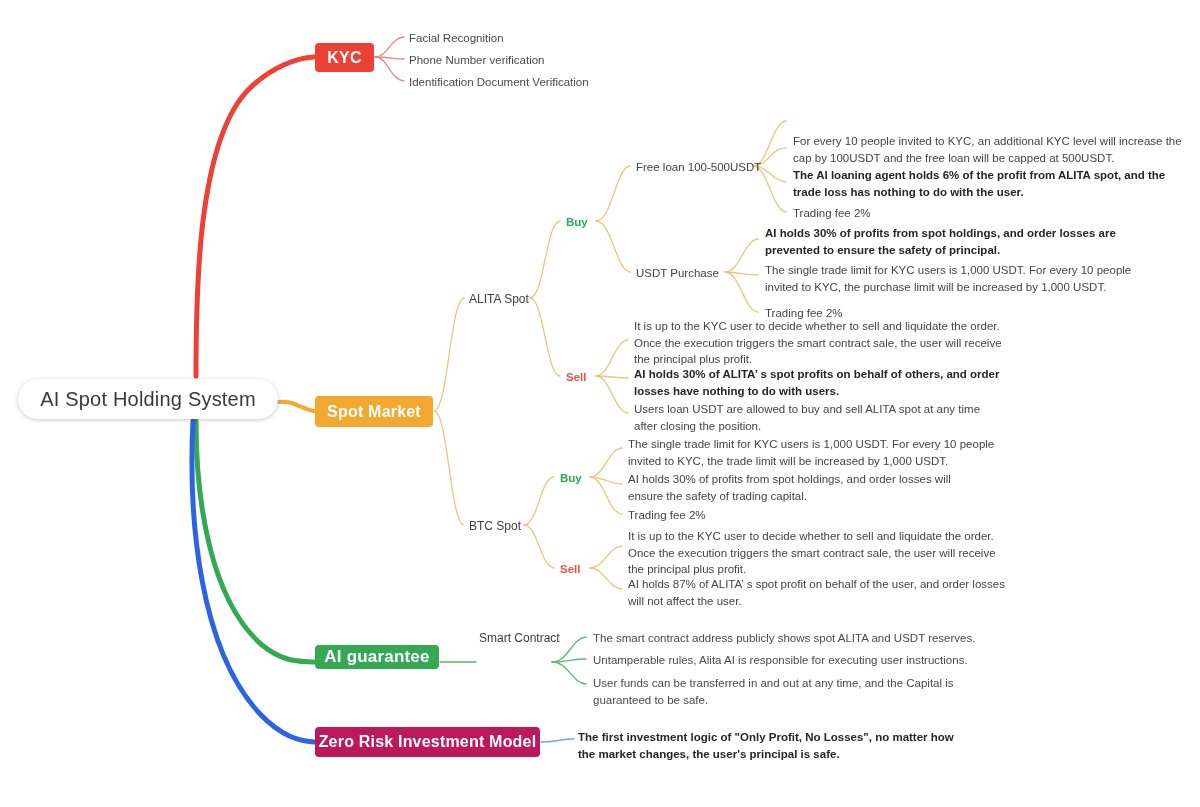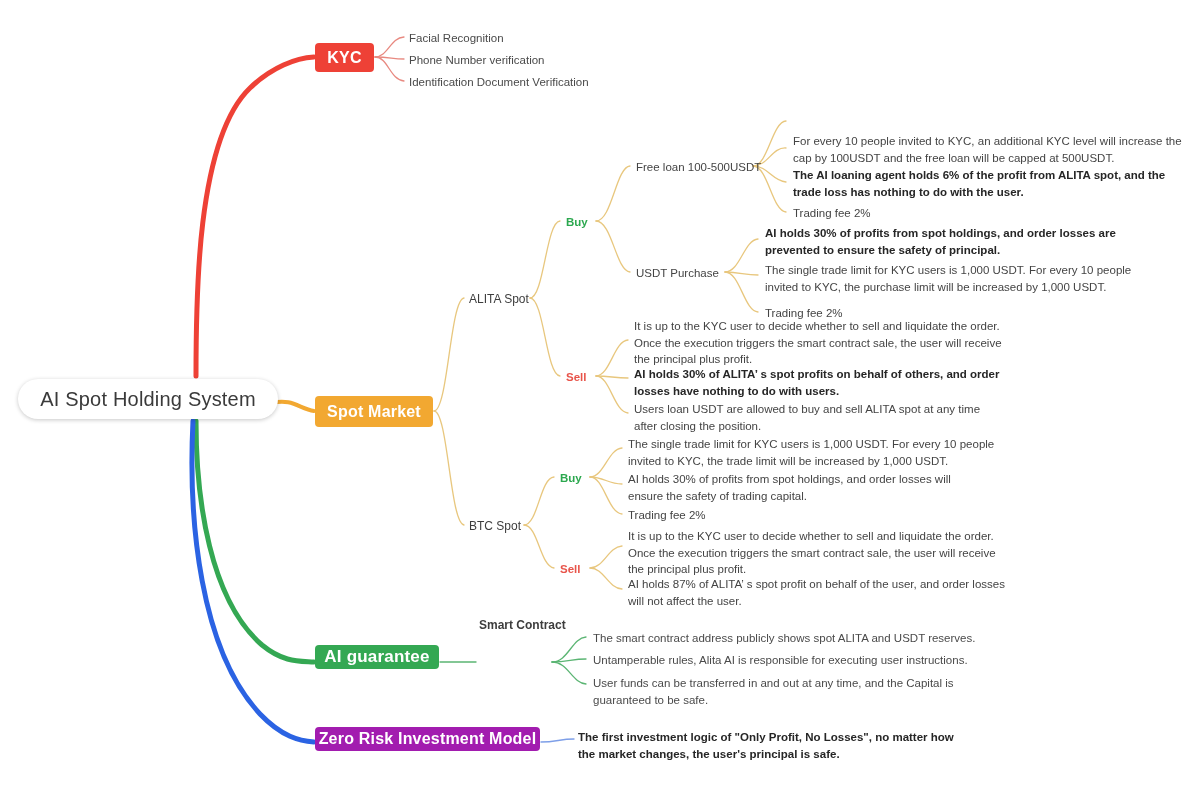--- a/index.html
+++ b/index.html
@@ -22,21 +22,21 @@
 
   
   .topic{
     display:flex; align-items:center; justify-content:center;
     color:#ffffff; font-weight:bold; border-radius:4px;
     letter-spacing:.2px;
   }
   .topic.kyc{left:315px; top:43px; width:59px; height:29px; background:#EE4136; font-size:16px;}
   .topic.spot{left:315px; top:396px; width:118px; height:31px; background:#F2A831; font-size:16px;}
   .topic.guarantee{left:315px; top:645px; width:124px; height:24px; background:#34A853; font-size:17px;}
-  .topic.zero{left:315px; top:727px; width:225px; height:24px; background:#a21caf; font-size:16px;}
+  .topic.zero{left:315px; top:727px; width:225px; height:30px; background:#be185d; font-size:16px;}
 
   
   .lbl{position:absolute; font-size:11.5px; color:#444; line-height:1.45;}
   .lbl.mid{font-size:12px; color:#3d3d3d;}
   .lbl.buy{color:#2ca84f; font-weight:bold; font-size:11.5px;}
   .lbl.sell{color:#E8544A; font-weight:bold; font-size:11.5px;}
   .lbl.strong{font-weight:bold; color:#262626;}
   .lbl.kyctext{color:#4a4a4a; font-size:11.5px;}
   .lbl.greentext{color:#4a4a4a; font-size:11.5px;}
 </style>
@@ -143,20 +143,20 @@
   <div class="lbl buy" style="left:560px;top:470px;">Buy</div>
   <div class="lbl sell" style="left:560px;top:561px;">Sell</div>
 
   <div class="lbl" style="left:628px;top:436px;width:378px;">The single trade limit for KYC users is 1,000 USDT. For every 10 people invited to KYC, the trade limit will be increased by 1,000 USDT.</div>
   <div class="lbl" style="left:628px;top:471px;width:360px;">AI holds 30% of profits from spot holdings, and order losses will ensure the safety of trading capital.</div>
   <div class="lbl" style="left:628px;top:507px;">Trading fee 2%</div>
 
   <div class="lbl" style="left:628px;top:528px;width:378px;">It is up to the KYC user to decide whether to sell and liquidate the order. Once the execution triggers the smart contract sale, the user will receive the principal plus profit.</div>
   <div class="lbl" style="left:628px;top:576px;width:378px;">AI holds 87% of ALITA’ s spot profit on behalf of the user, and order losses will not affect the user.</div>
 
-  <div class="lbl mid" style="left:479px;top:617px;font-weight:bold;">Smart Contract</div>
+  <div class="lbl mid" style="left:479px;top:630px;">Smart Contract</div>
   <div class="lbl greentext" style="left:593px;top:630px;width:400px;">The smart contract address publicly shows spot ALITA and USDT reserves.</div>
   <div class="lbl greentext" style="left:593px;top:652px;width:400px;">Untamperable rules, Alita AI is responsible for executing user instructions.</div>
   <div class="lbl greentext" style="left:593px;top:675px;width:365px;">User funds can be transferred in and out at any time, and the Capital is guaranteed to be safe.</div>
 
   <div class="lbl strong" style="left:578px;top:729px;width:382px;">The first investment logic of "Only Profit, No Losses", no matter how the market changes, the user's principal is safe.</div>
 
 </div>
 
 </body></html>

